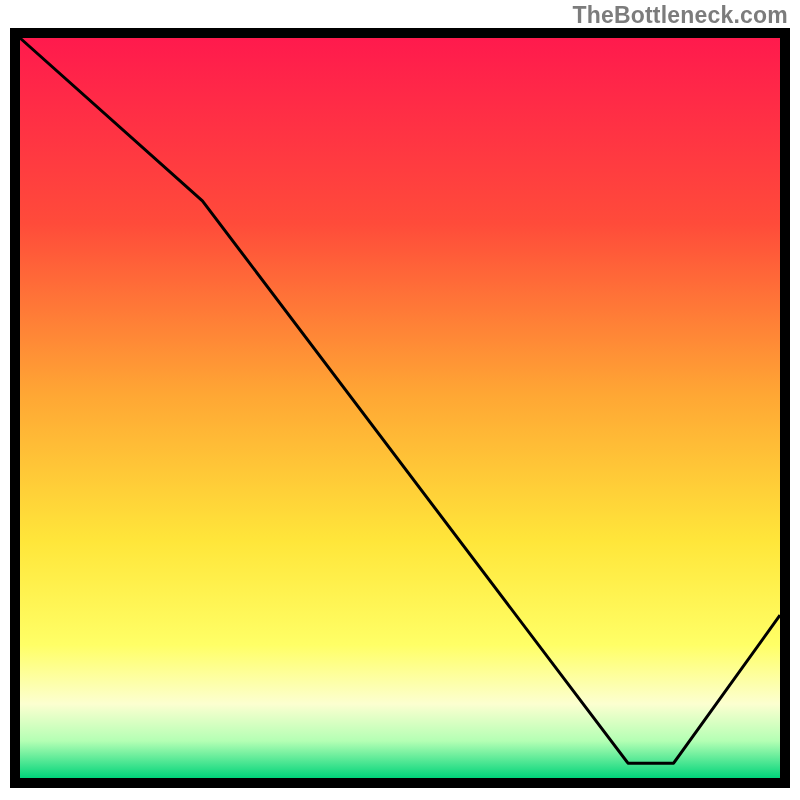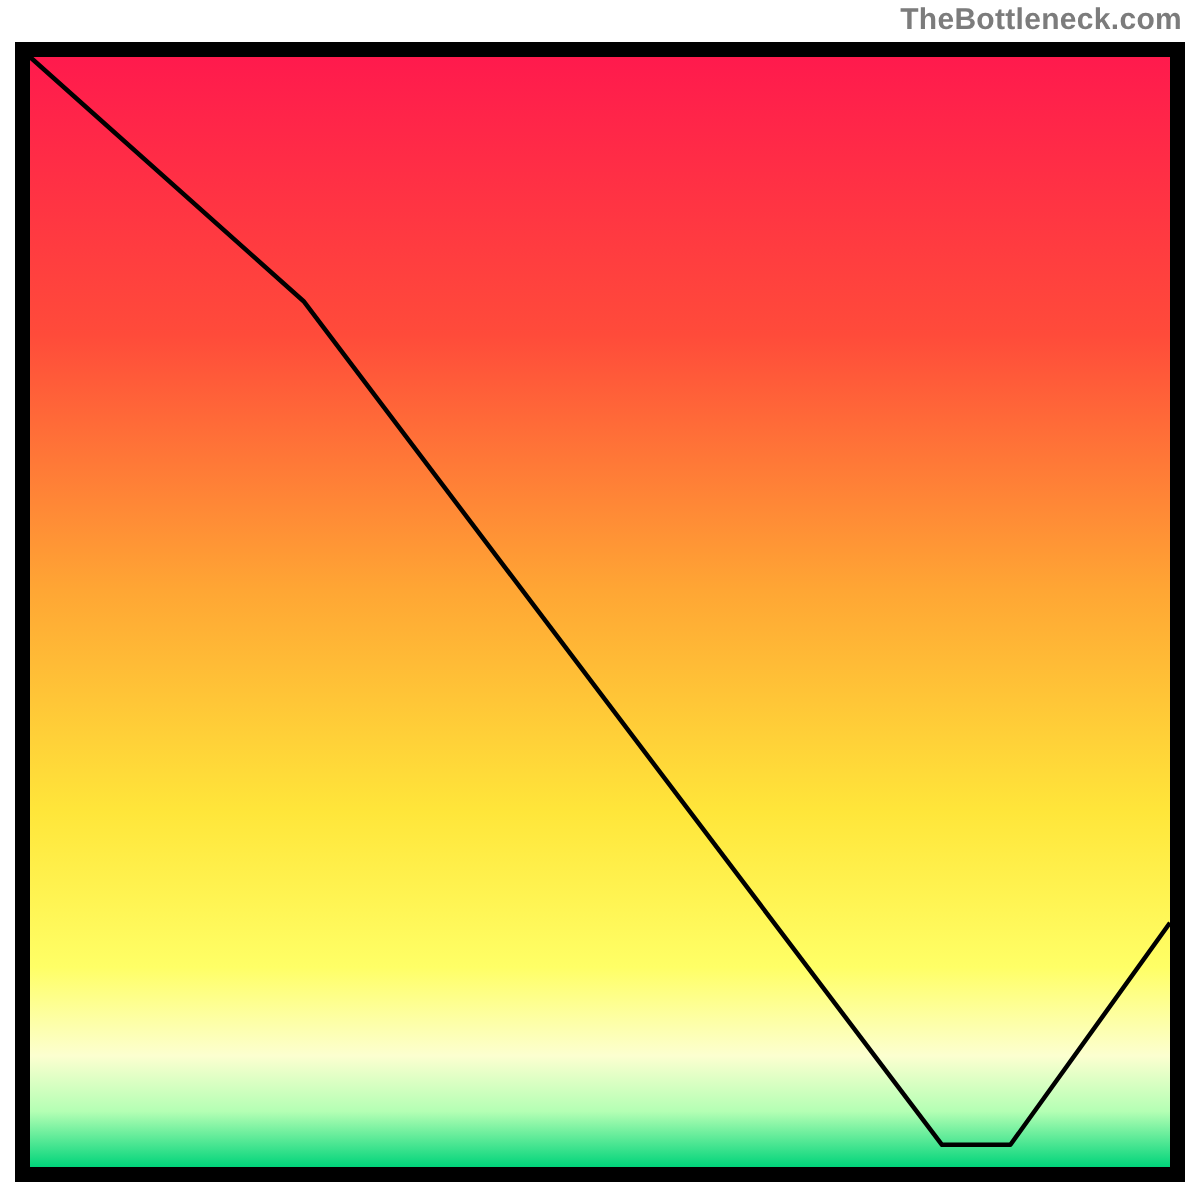--- a/index.html
+++ b/index.html
@@ -12,21 +12,21 @@
   }
   .wrap {
     position: relative;
     width: 800px;
     height: 800px;
   }
   .attribution {
     position: absolute;
     top: 2px;
     right: 12px;
-    font-size: 20px;
+    font-size: 23px;
     font-weight: bold;
     color: #7c7c7c;
     letter-spacing: 0.2px;
   }
   svg {
     position: absolute;
     top: 28px;
     left: 10px;
   }
 </style>

